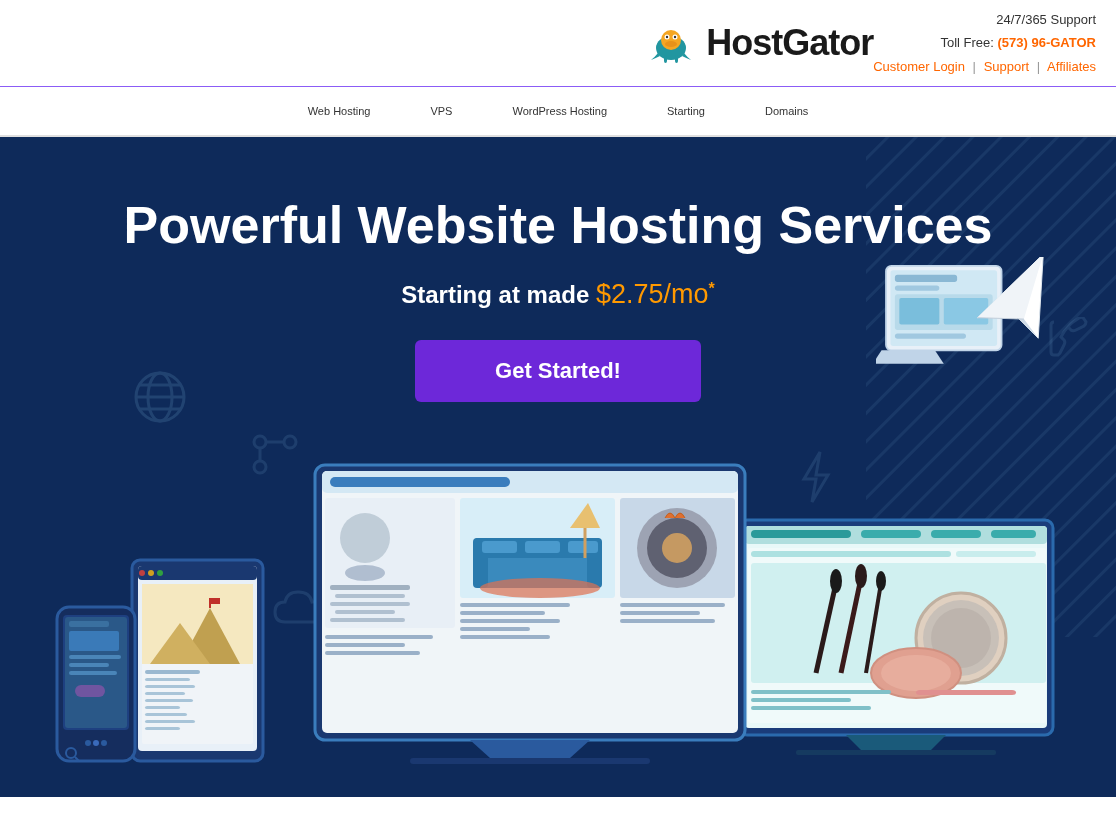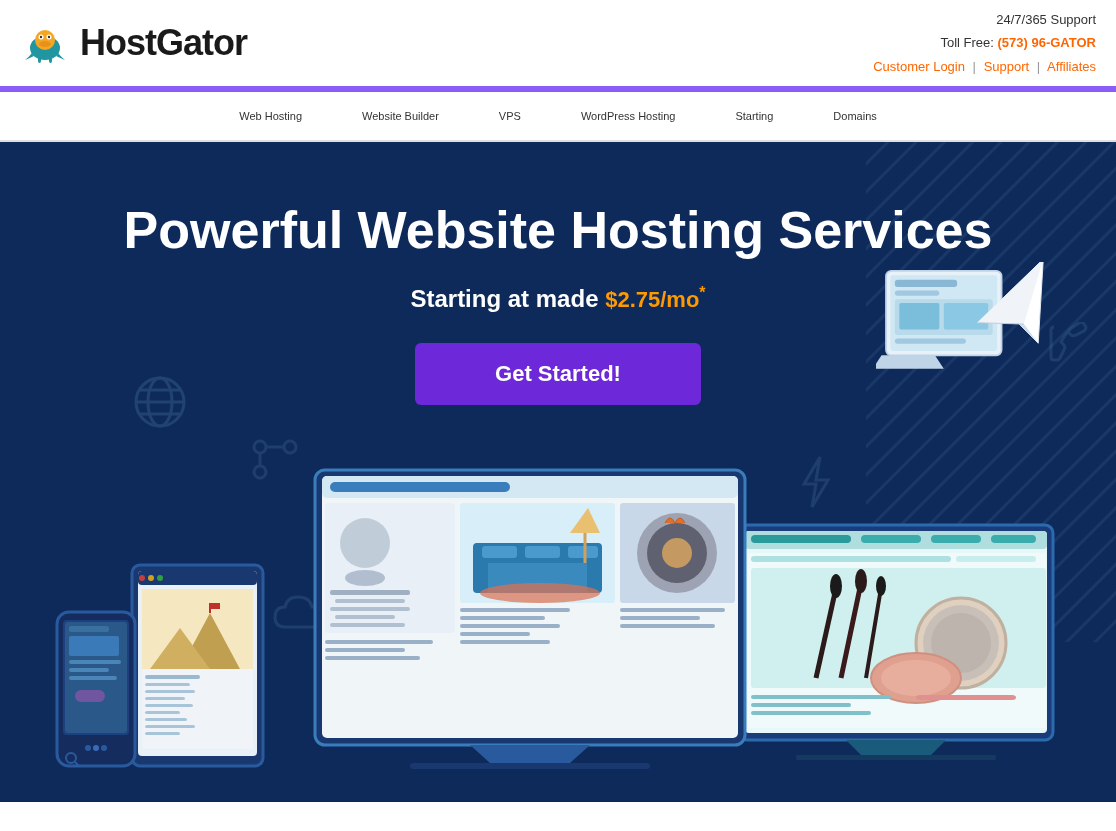--- a/index.html
+++ b/index.html
@@ -3,23 +3,23 @@
   <meta charset="utf-8">
   <style>
     * { margin: 0; padding: 0; box-sizing: border-box; }
     body { font-family: Arial, sans-serif; width: 1116px; overflow-x: hidden; }
 
     
     .top-bar {
       background: #fff;
       padding: 8px 20px;
       display: flex;
-      justify-content: space-between;
+      justify-content: flex-end;
       align-items: center;
-      border-bottom: 6px solid #8b5cf6;
+      border-bottom: 1px solid #8b5cf6;
     }
     .logo-area {
       display: flex;
       align-items: center;
       gap: 10px;
     }
     .logo-gator {
       width: 50px;
       height: 50px;
     }
@@ -112,22 +112,22 @@
       margin-top: 25px;
       color: #fff;
       font-size: 24px;
       font-weight: 600;
       text-align: center;
       z-index: 2;
       position: relative;
     }
     .hero-price-line .price {
       color: #f90;
-      font-size: 22px;
-      font-weight: 700;
+      font-size: 27px;
+      font-weight: 400;
     }
     .hero-price-line .asterisk {
       color: #f90;
       font-size: 16px;
       vertical-align: super;
     }
     .cta-btn {
       margin-top: 30px;
       background: #6d28d9;
       color: #fff;
@@ -199,21 +199,20 @@
       <span class="separator">|</span>
       <a href="#">Support</a>
       <span class="separator">|</span>
       <a href="#">Affiliates</a>
     </div>
   </div>
 </div>
 
 <nav class="nav-bar">
   <a href="#">Web Hosting</a>
-  <a href="#">Website Builder</a>
   <a href="#">VPS</a>
   <a href="#">WordPress Hosting</a>
   <a href="#">Starting</a>
   <a href="#">Domains</a>
 </nav>
 
 <section class="hero">
 
   <div class="hero-bg-icons">
 

